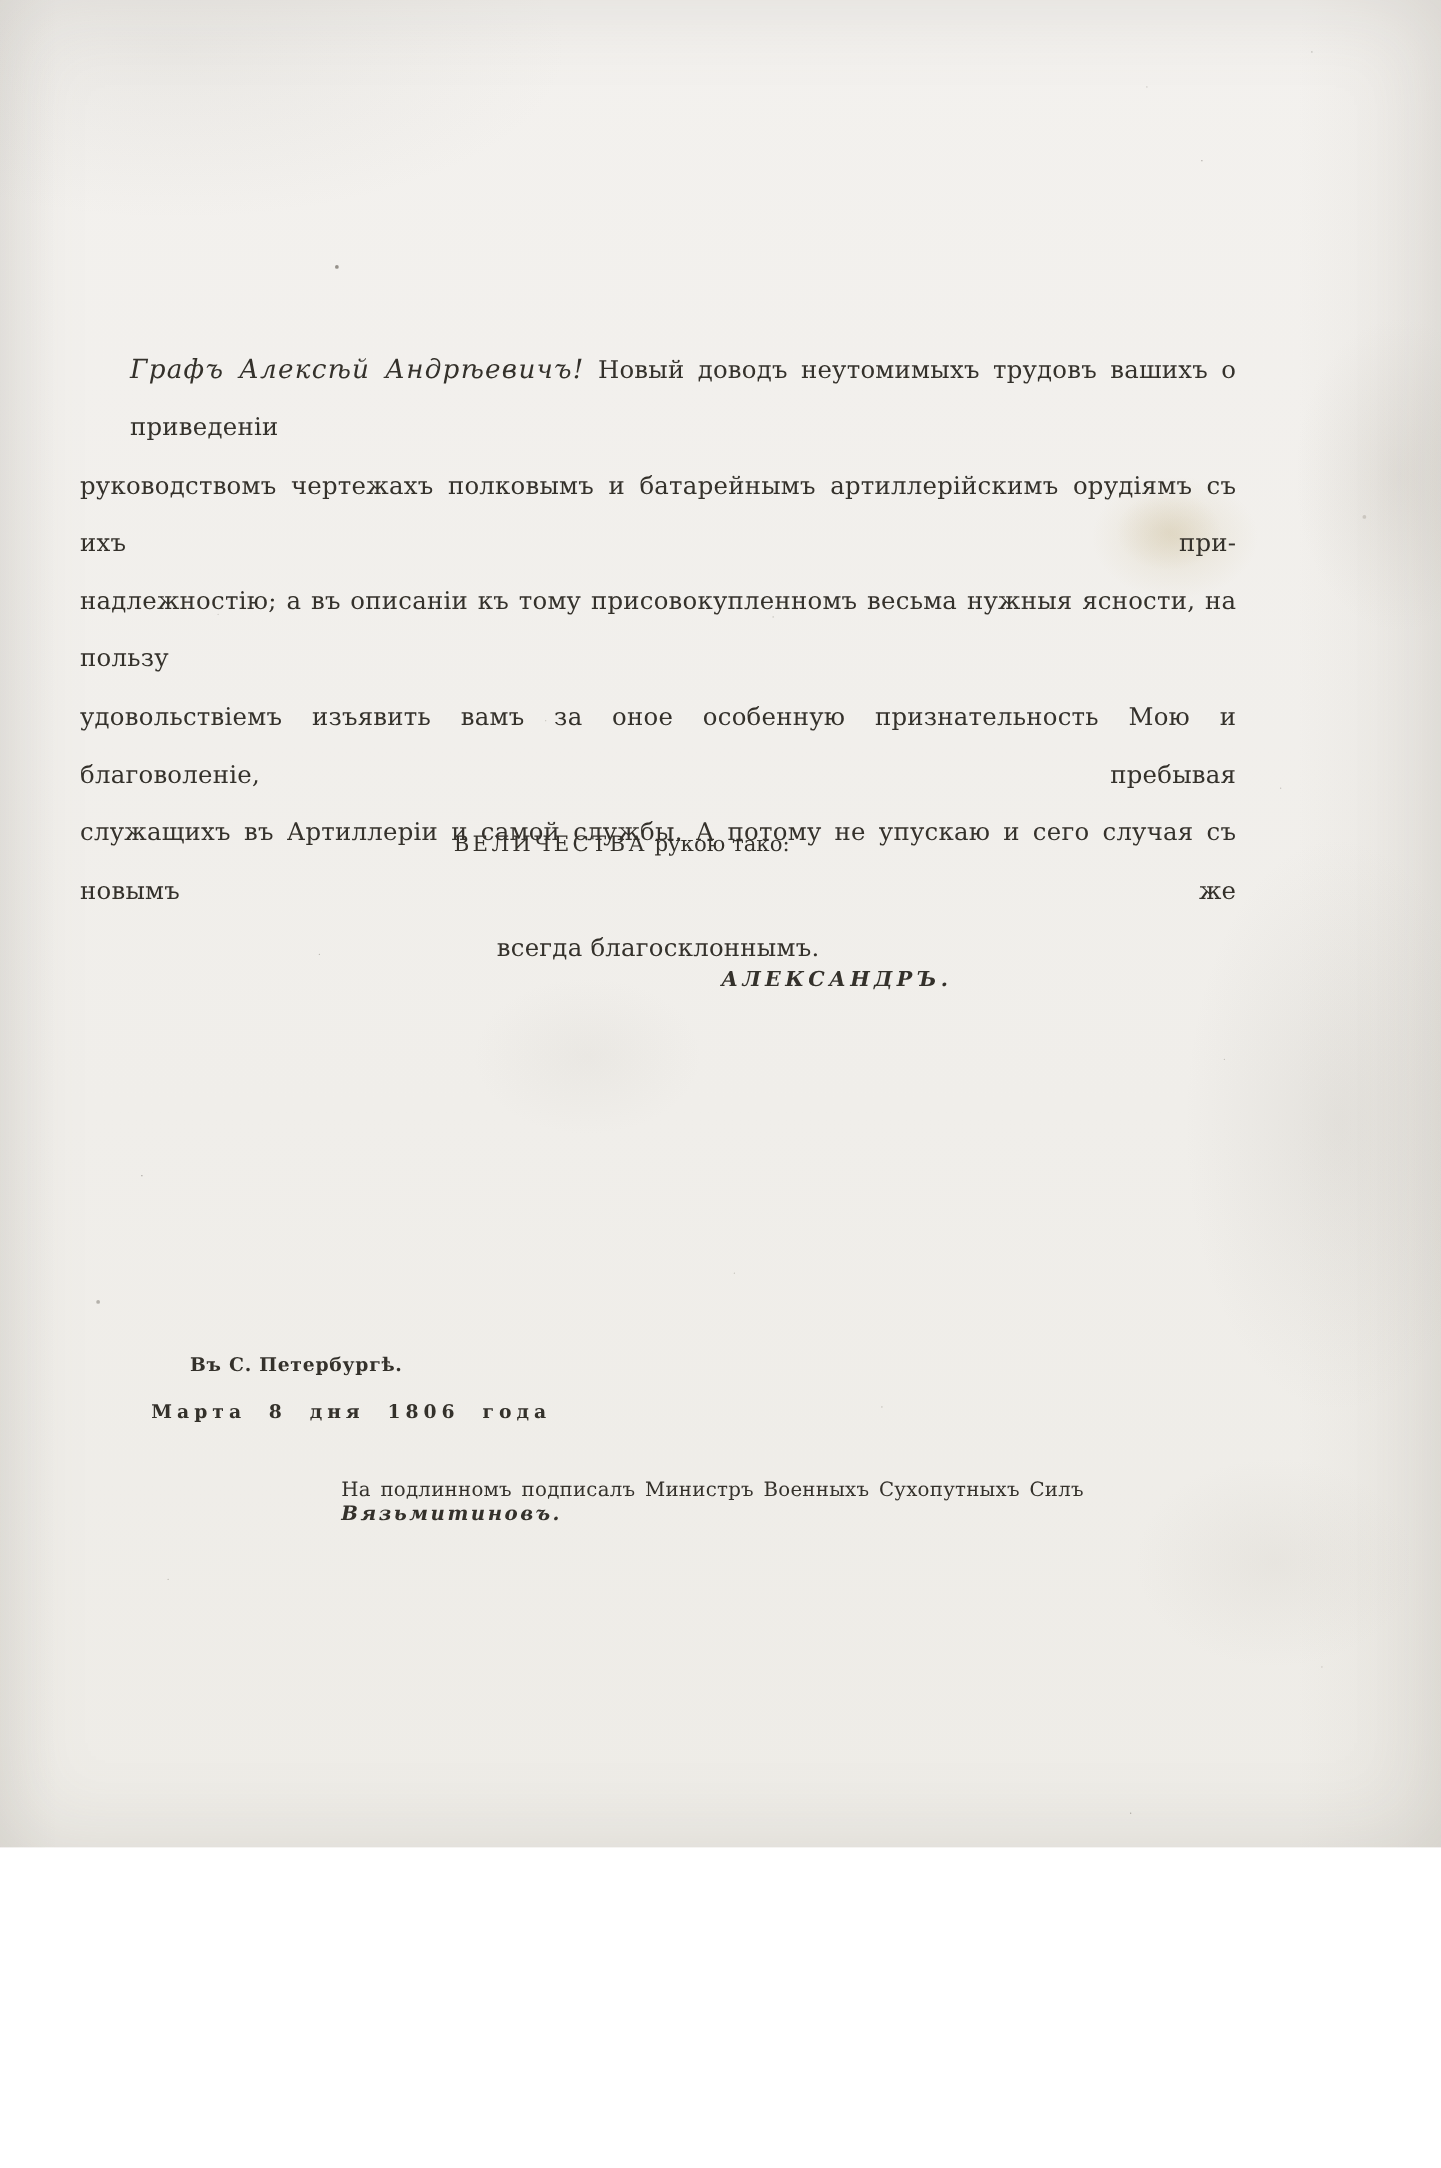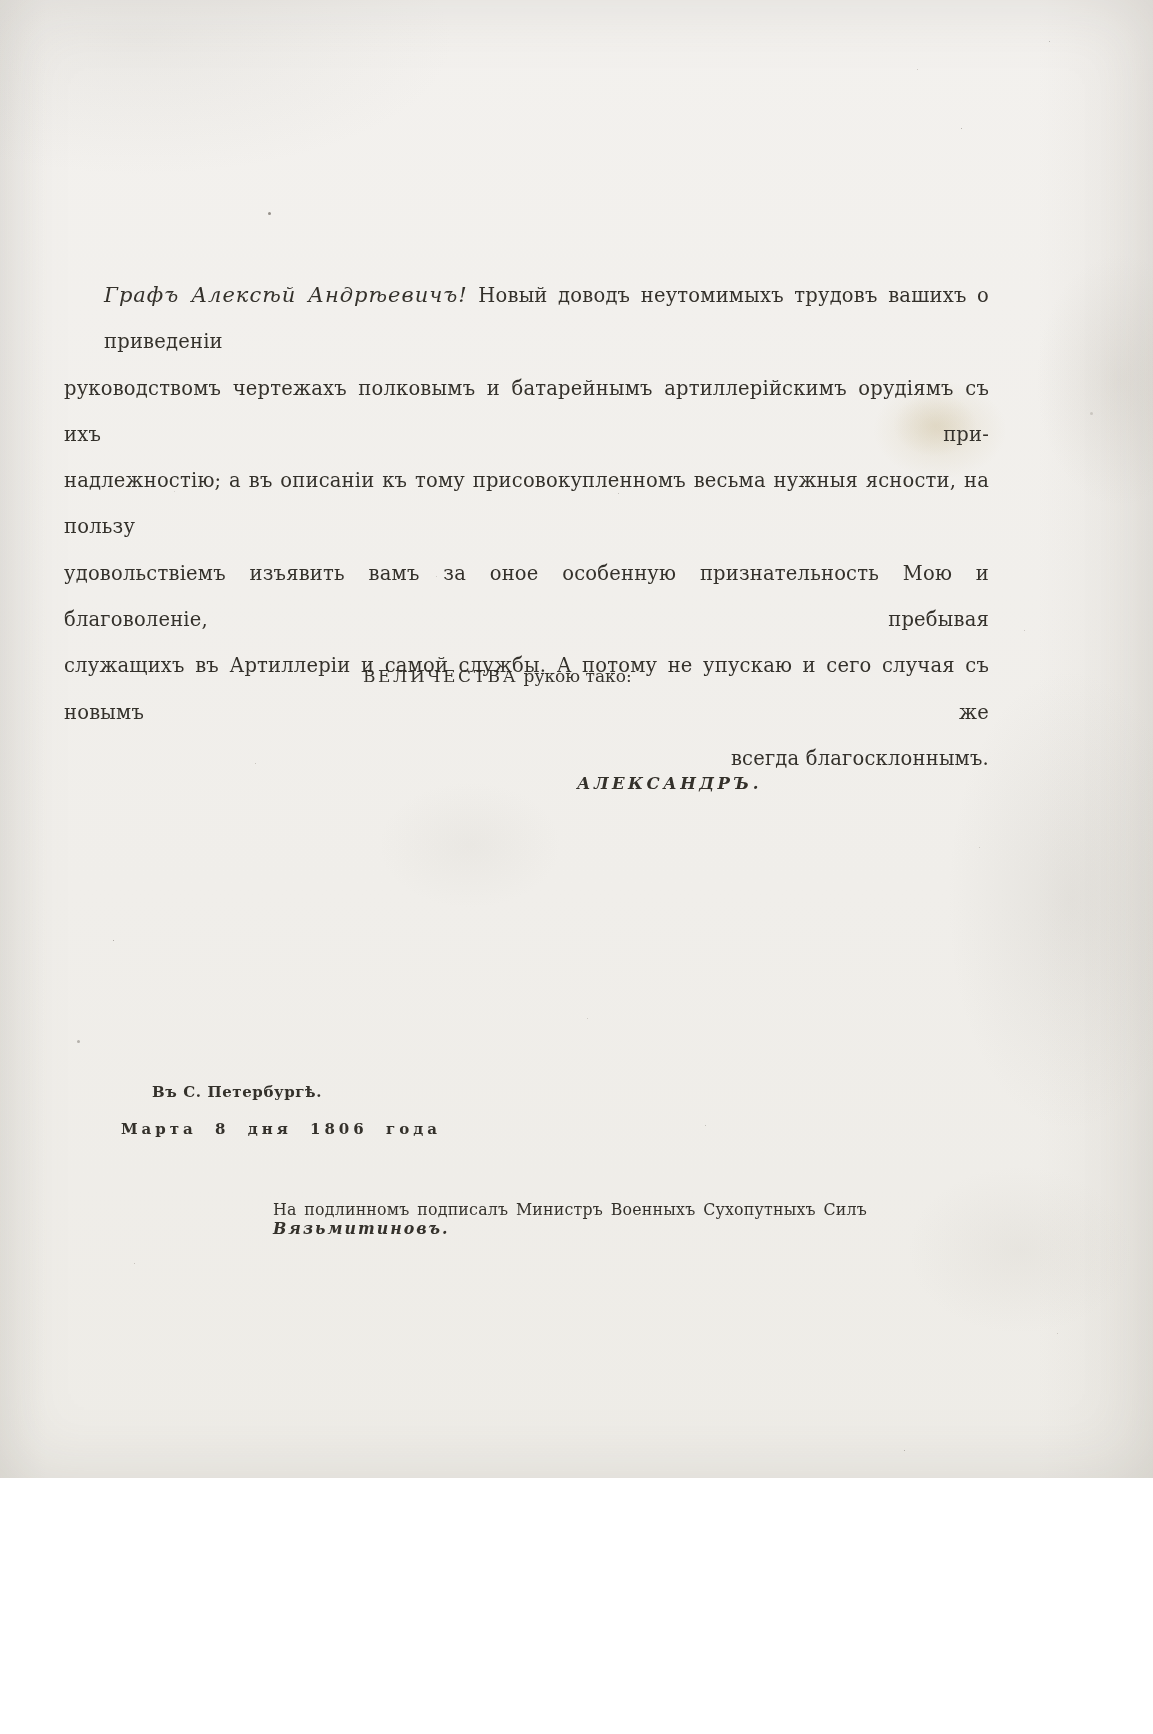--- a/index.html
+++ b/index.html
@@ -60,21 +60,21 @@
     font-size: 19.5px;
     line-height: 46.3px;
     letter-spacing: 0.2px;
   }
   .jline {
     text-align: justify;
     text-align-last: justify;
     white-space: normal;
   }
   .jline.indent { padding-left: 40px; }
-  .lastline { text-align: right; }
+  .lastline { text-align: center; }
   .salutation {
     font-style: italic;
     font-size: 21px;
     letter-spacing: 1px;
   }
 
   .attestation {
     position: absolute;
     left: 363px; top: 663px; width: 520px;
     font-size: 17px;
@@ -107,21 +107,20 @@
     letter-spacing: 4px;
     word-spacing: 9px;
     font-weight: bold;
   }
   .countersig {
     position: absolute;
     left: 273px; top: 1182px; width: 690px;
     font-size: 15.8px;
     letter-spacing: 0.2px;
     word-spacing: 2.5px;
-    margin-top: 18px;
   }
   .minister-name {
     font-style: italic;
     font-weight: 600;
     letter-spacing: 2px;
   }
 </style>
 </head>
 <body>
 

